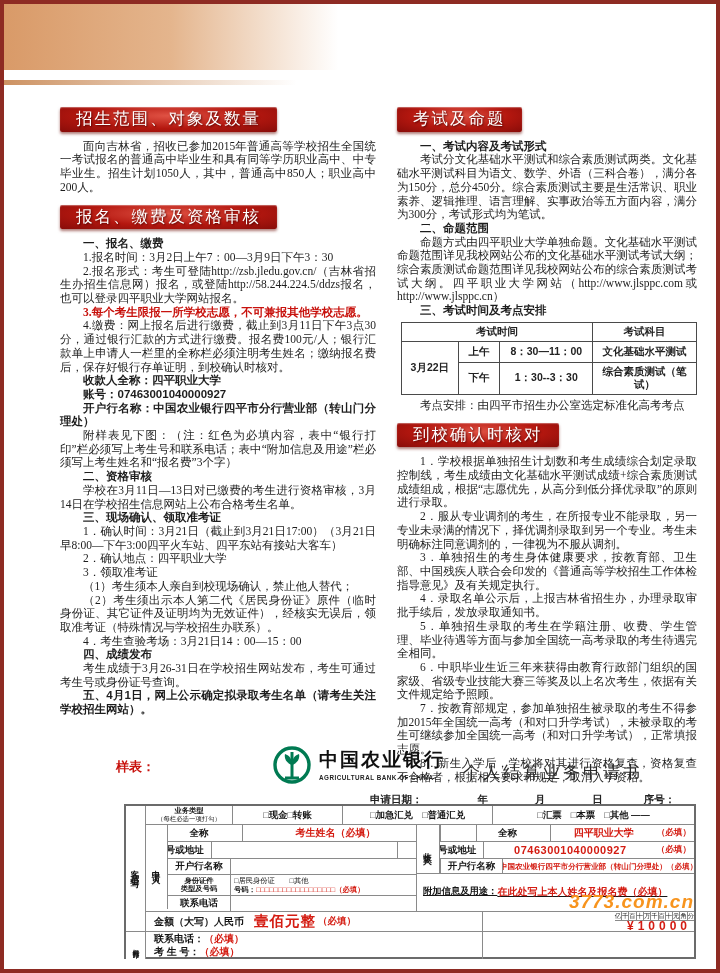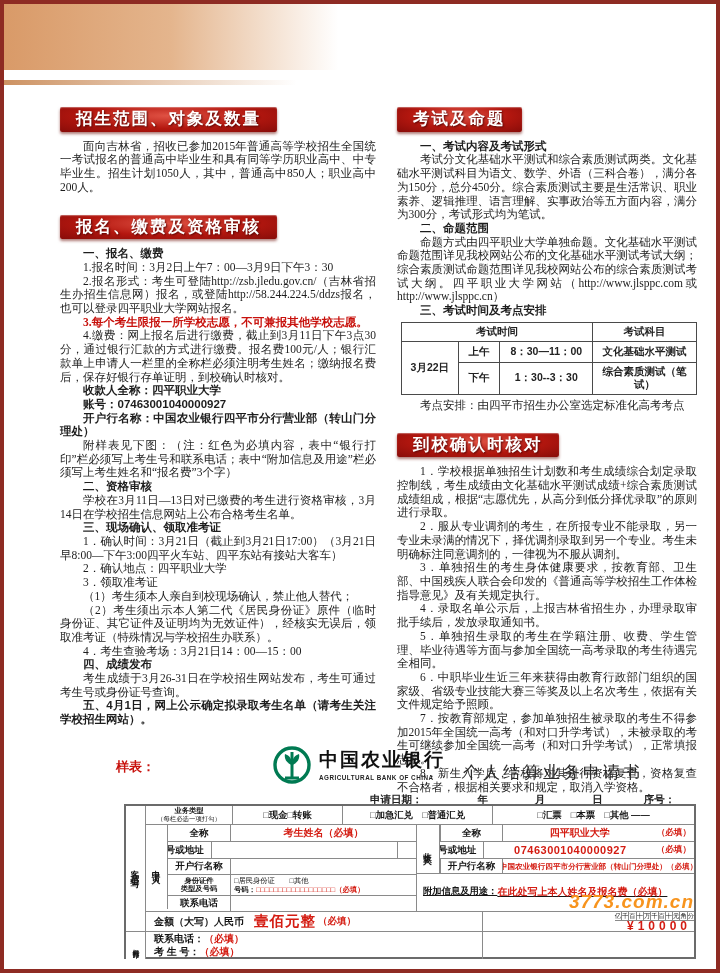--- a/index.html
+++ b/index.html
@@ -13,26 +13,26 @@
          background:linear-gradient(90deg,#cd9262 0%,rgba(255,255,255,0) 75%);}
   
   .col{position:absolute;top:103px;font-size:11.5px;line-height:13.7px;color:#1d1d1d;text-align:justify;}
   .col-left{left:56px;width:316px;}
   .col-right{left:393px;width:300px;}
   .para{margin:0;text-indent:2em;font-family:"Liberation Serif",serif;}
   .para.h{font-weight:bold;font-family:"Liberation Sans",sans-serif;}
   .para.b{font-weight:bold;font-family:"Liberation Sans",sans-serif;}
   .para.red{color:#c8120d;font-weight:bold;}
   .banner{display:block;width:max-content;max-width:100%;color:#fff;
-          font-weight:bold;font-size:16.5px;letter-spacing:2px;
+          font-weight:normal;font-size:16.5px;letter-spacing:2px;
           padding:5px 16px 6px;margin:0 0 8px 0;border-radius:2px;
           background:radial-gradient(ellipse at 50% 35%,#e05244 0%,#b4170f 55%,#870c09 100%);
           box-shadow:0 2px 3px rgba(110,15,8,.55), inset 0 1px 1px rgba(255,255,255,.35);
           text-shadow:1px 1px 2px rgba(70,0,0,.85);}
-  .banner.mt{margin-top:20px;}
+  .banner.mt{margin-top:10px;}
   
   .exam-table{border-collapse:collapse;margin:4px 0 4px 4px;font-size:10.5px;}
   .exam-table td,.exam-table th{border:1px solid #4a4a4a;text-align:center;padding:2px 4px;font-weight:bold;color:#222;}
   .exam-table td.v{font-weight:bold;}
   .exam-table .r{height:21px;}
   
   .sample-label{position:absolute;left:112px;top:754px;font-size:13px;font-weight:bold;color:#c8120d;}
   .bank-header{position:absolute;left:268px;top:737px;width:426px;height:58px;display:flex;}
   .abc-logo{width:40px;height:40px;flex:0 0 40px;margin-top:4px;}
   .bank-names{margin-left:7px;margin-top:6px;}
@@ -185,21 +185,21 @@
 
     <div class="frow first" style="height:18px;margin-left:20px;">
       <div class="fcell nol ctr" style="width:86px;">
         <div class="small2"><span>业务类型</span><br><span style="font-weight:normal;font-size:6.4px;">（每栏必选一项打勾）</span></div>
       </div>
       <div class="fcell ctr" style="width:110px;font-size:9.3px;font-weight:bold;">□现金□转账</div>
       <div class="fcell ctr" style="width:150px;font-size:9.3px;font-weight:bold;">□加急汇兑　□普通汇兑</div>
       <div class="fcell ctr" style="flex:1;font-size:9.3px;font-weight:bold;">□汇票　□本票　□其他 ——</div>
     </div>
 
-    <div class="frow" style="height:17px;margin-left:42px;">
+    <div class="frow" style="height:17px;margin-left:42px;gap:12px;">
       <div class="fcell nol lab" style="width:62px;">全称</div>
       <div class="fcell ctr rv" style="width:186px;font-size:10px;">考生姓名（必填）</div>
       <div class="fcell" style="width:24px;"></div>
       <div class="fcell lab" style="width:62px;">全称</div>
       <div class="fcell ctr" style="flex:1;">
         <span class="rv" style="font-size:10px;margin:0 auto;">四平职业大学</span>
         <span class="rv" style="font-size:8.6px;margin-right:3px;">（必填）</span>
       </div>
     </div>
 

